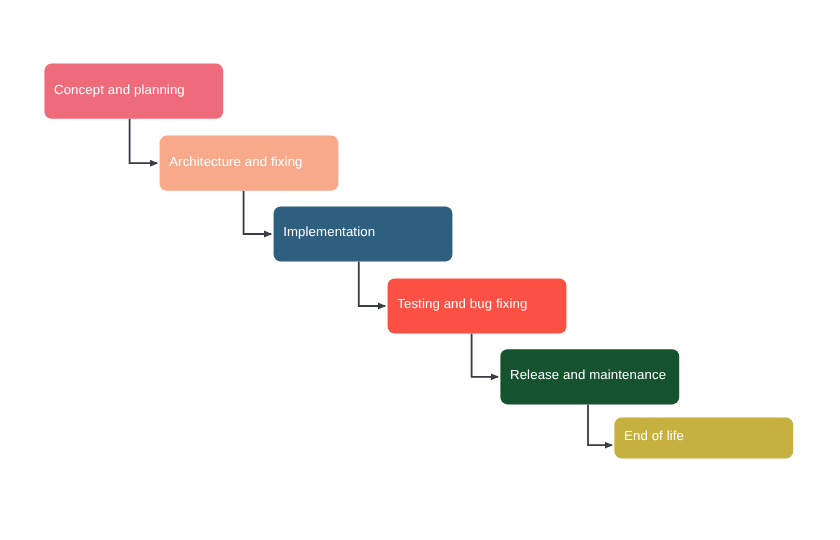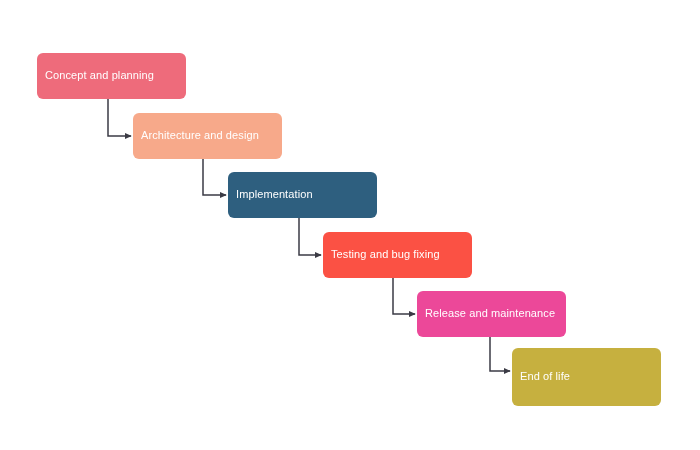--- a/index.html
+++ b/index.html
@@ -67,32 +67,32 @@
         <path d="M 393 278 L 393 314 L 415 314" fill="none" stroke="#3B3B45" stroke-width="1.5" stroke-linecap="butt" stroke-linejoin="miter" marker-end="url(#arrowhead)"></path>
         <path d="M 490 337 L 490 371 L 510 371" fill="none" stroke="#3B3B45" stroke-width="1.5" stroke-linecap="butt" stroke-linejoin="miter" marker-end="url(#arrowhead)"></path>
       </g>
   </svg>
 
   <div class="node" style="left: 37px; top: 53px; width: 149px; height: 46px; background: rgb(238, 107, 123); border-radius: 6px; color: rgb(255, 255, 255); font-size: 11px;">
     <span class="node-label">Concept and planning</span>
   </div>
 
   <div class="node" style="left: 133px; top: 113px; width: 149px; height: 46px; background: rgb(247, 169, 138); border-radius: 6px; color: rgb(255, 255, 255); font-size: 11px;">
-    <span class="node-label">Architecture and design</span>
+    <span class="node-label">Architecture and fixing</span>
   </div>
 
   <div class="node" style="left: 323px; top: 232px; width: 149px; height: 46px; background: rgb(251, 81, 68); border-radius: 6px; color: rgb(255, 255, 255); font-size: 11px;">
     <span class="node-label">Testing and bug fixing</span>
   </div>
 
   <div class="node" style="left: 228px; top: 172px; width: 149px; height: 46px; background: rgb(46, 95, 127); border-radius: 6px; color: rgb(255, 255, 255); font-size: 11px;">
     <span class="node-label">Implementation</span>
   </div>
 
-  <div class="node" style="left: 417px; top: 291px; width: 149px; height: 46px; background: #ec4899; border-radius: 6px; color: rgb(255, 255, 255); font-size: 11px;">
+  <div class="node" style="left: 417px; top: 291px; width: 149px; height: 46px; background: #14532d; border-radius: 6px; color: rgb(255, 255, 255); font-size: 11px;">
     <span class="node-label">Release and maintenance</span>
   </div>
 
-  <div class="node" style="left: 512px; top: 348px; width: 149px; height: 58px; background: rgb(198, 176, 63); border-radius: 6px; color: rgb(255, 255, 255); font-size: 11px;">
+  <div class="node" style="left: 512px; top: 348px; width: 149px; height: 34px; background: rgb(198, 176, 63); border-radius: 6px; color: rgb(255, 255, 255); font-size: 11px;">
     <span class="node-label">End of life</span>
   </div>
 
 </div>
 
 </body></html>

